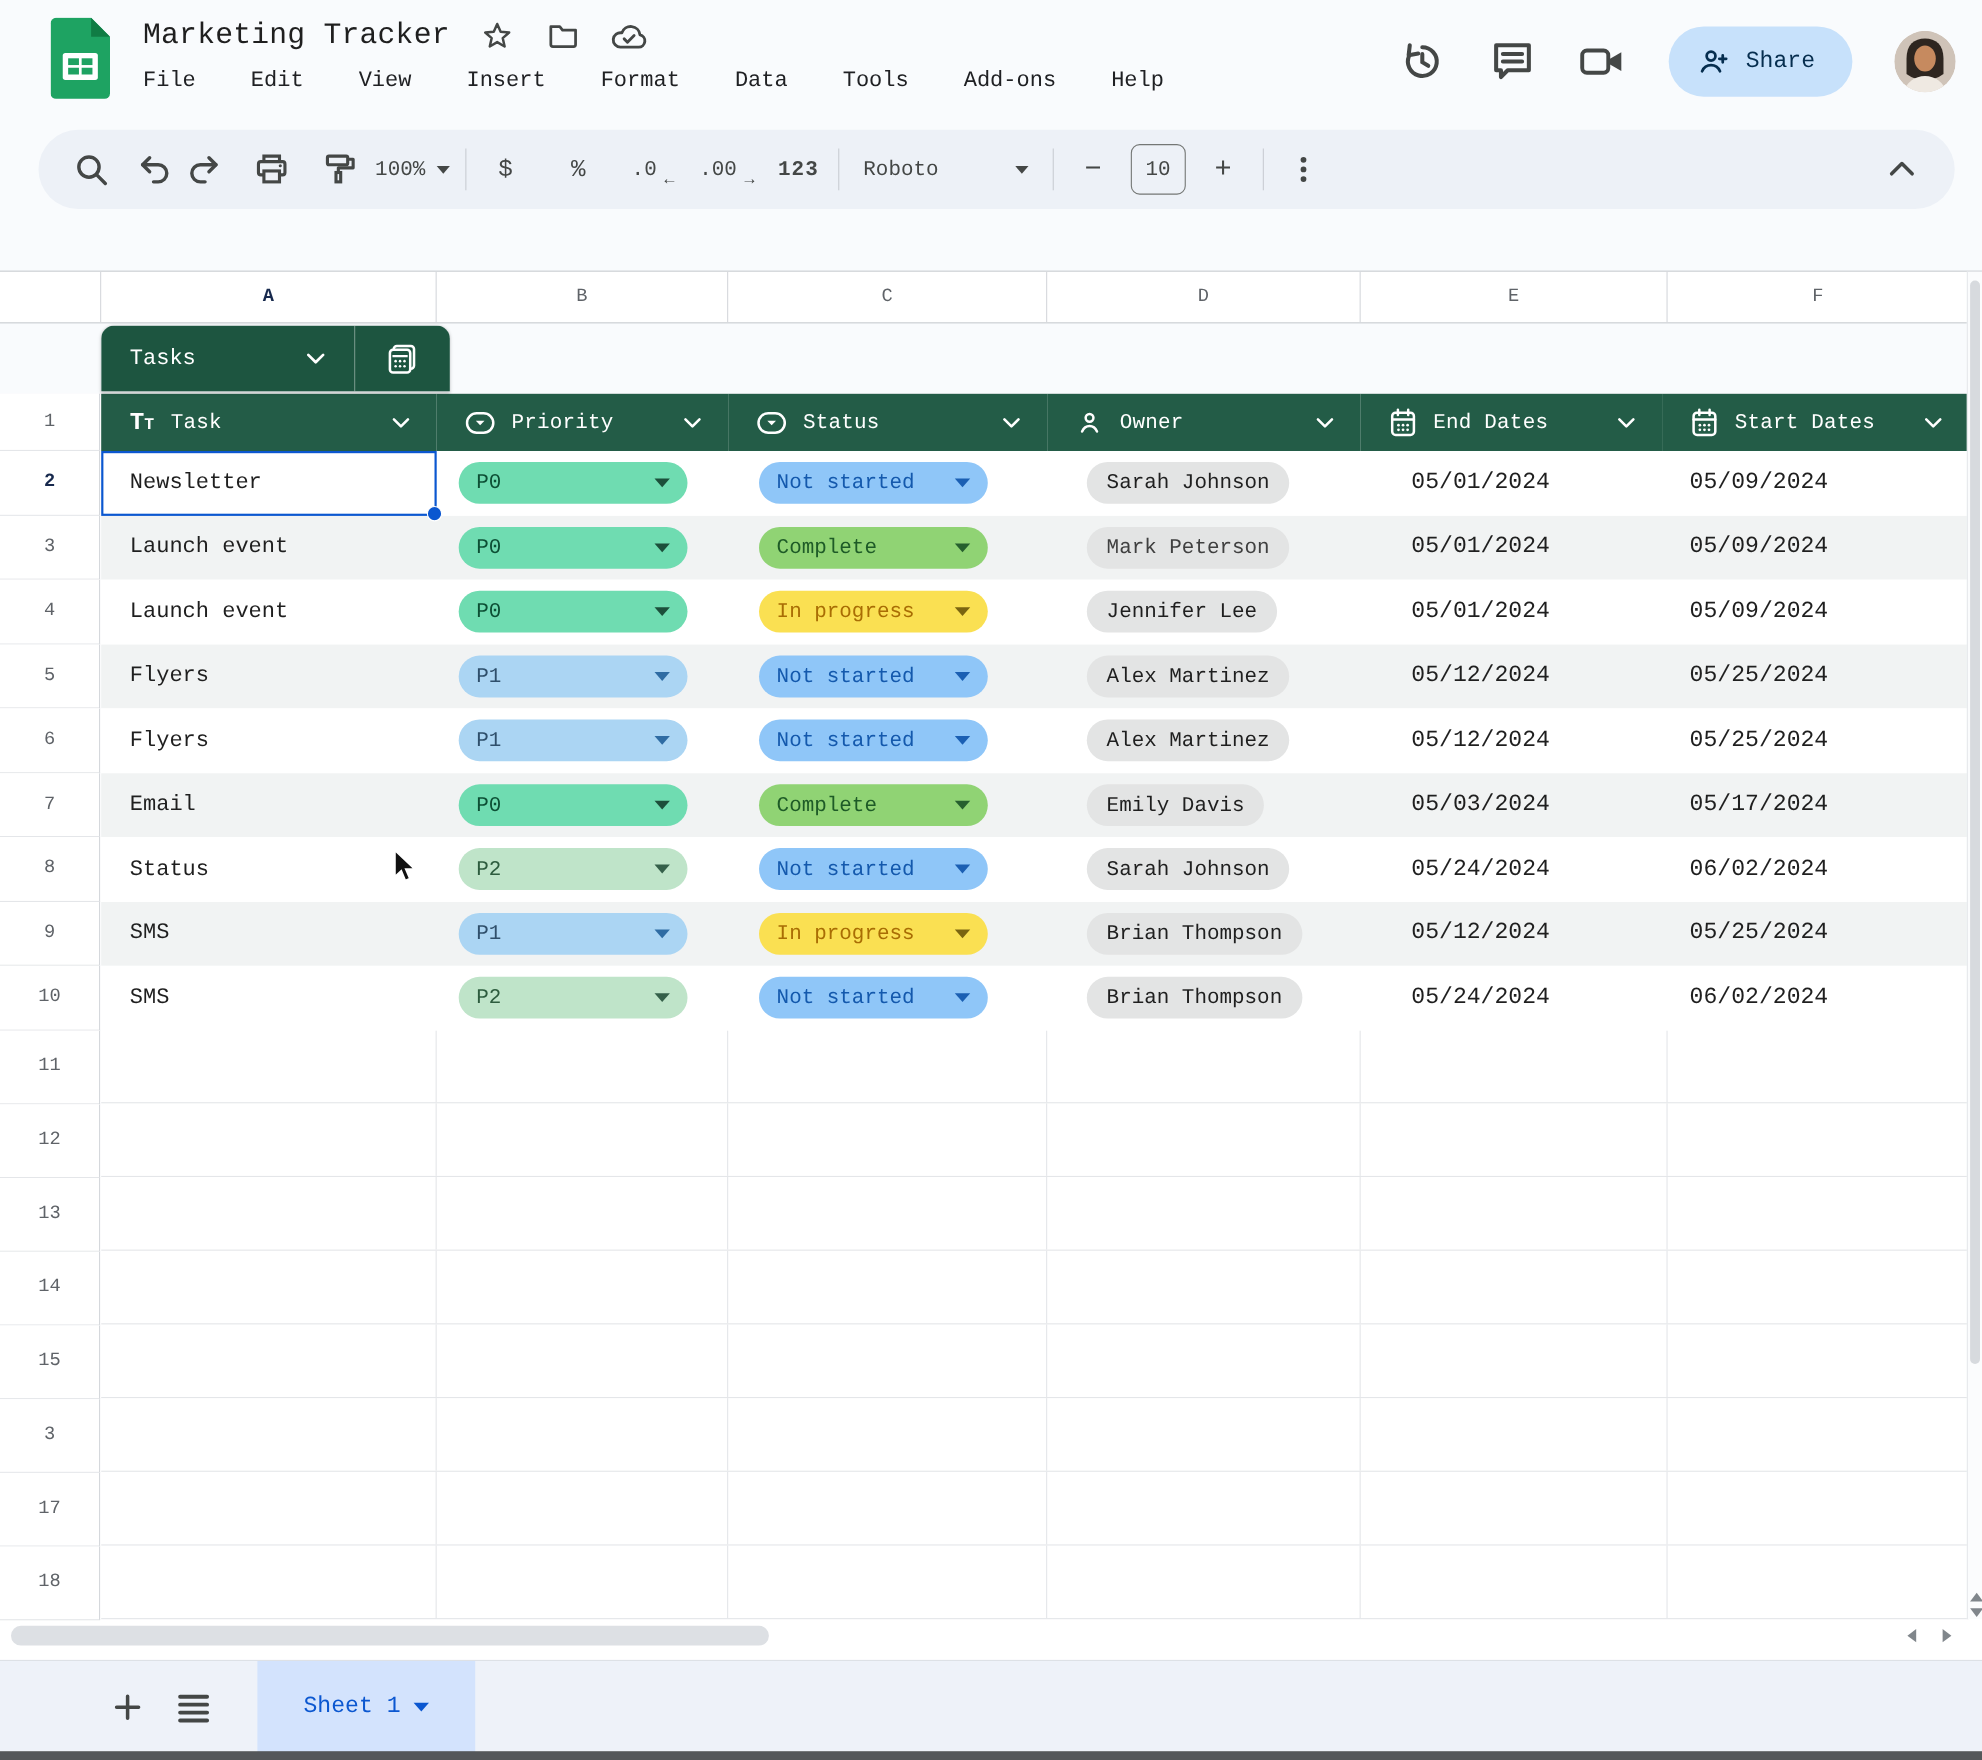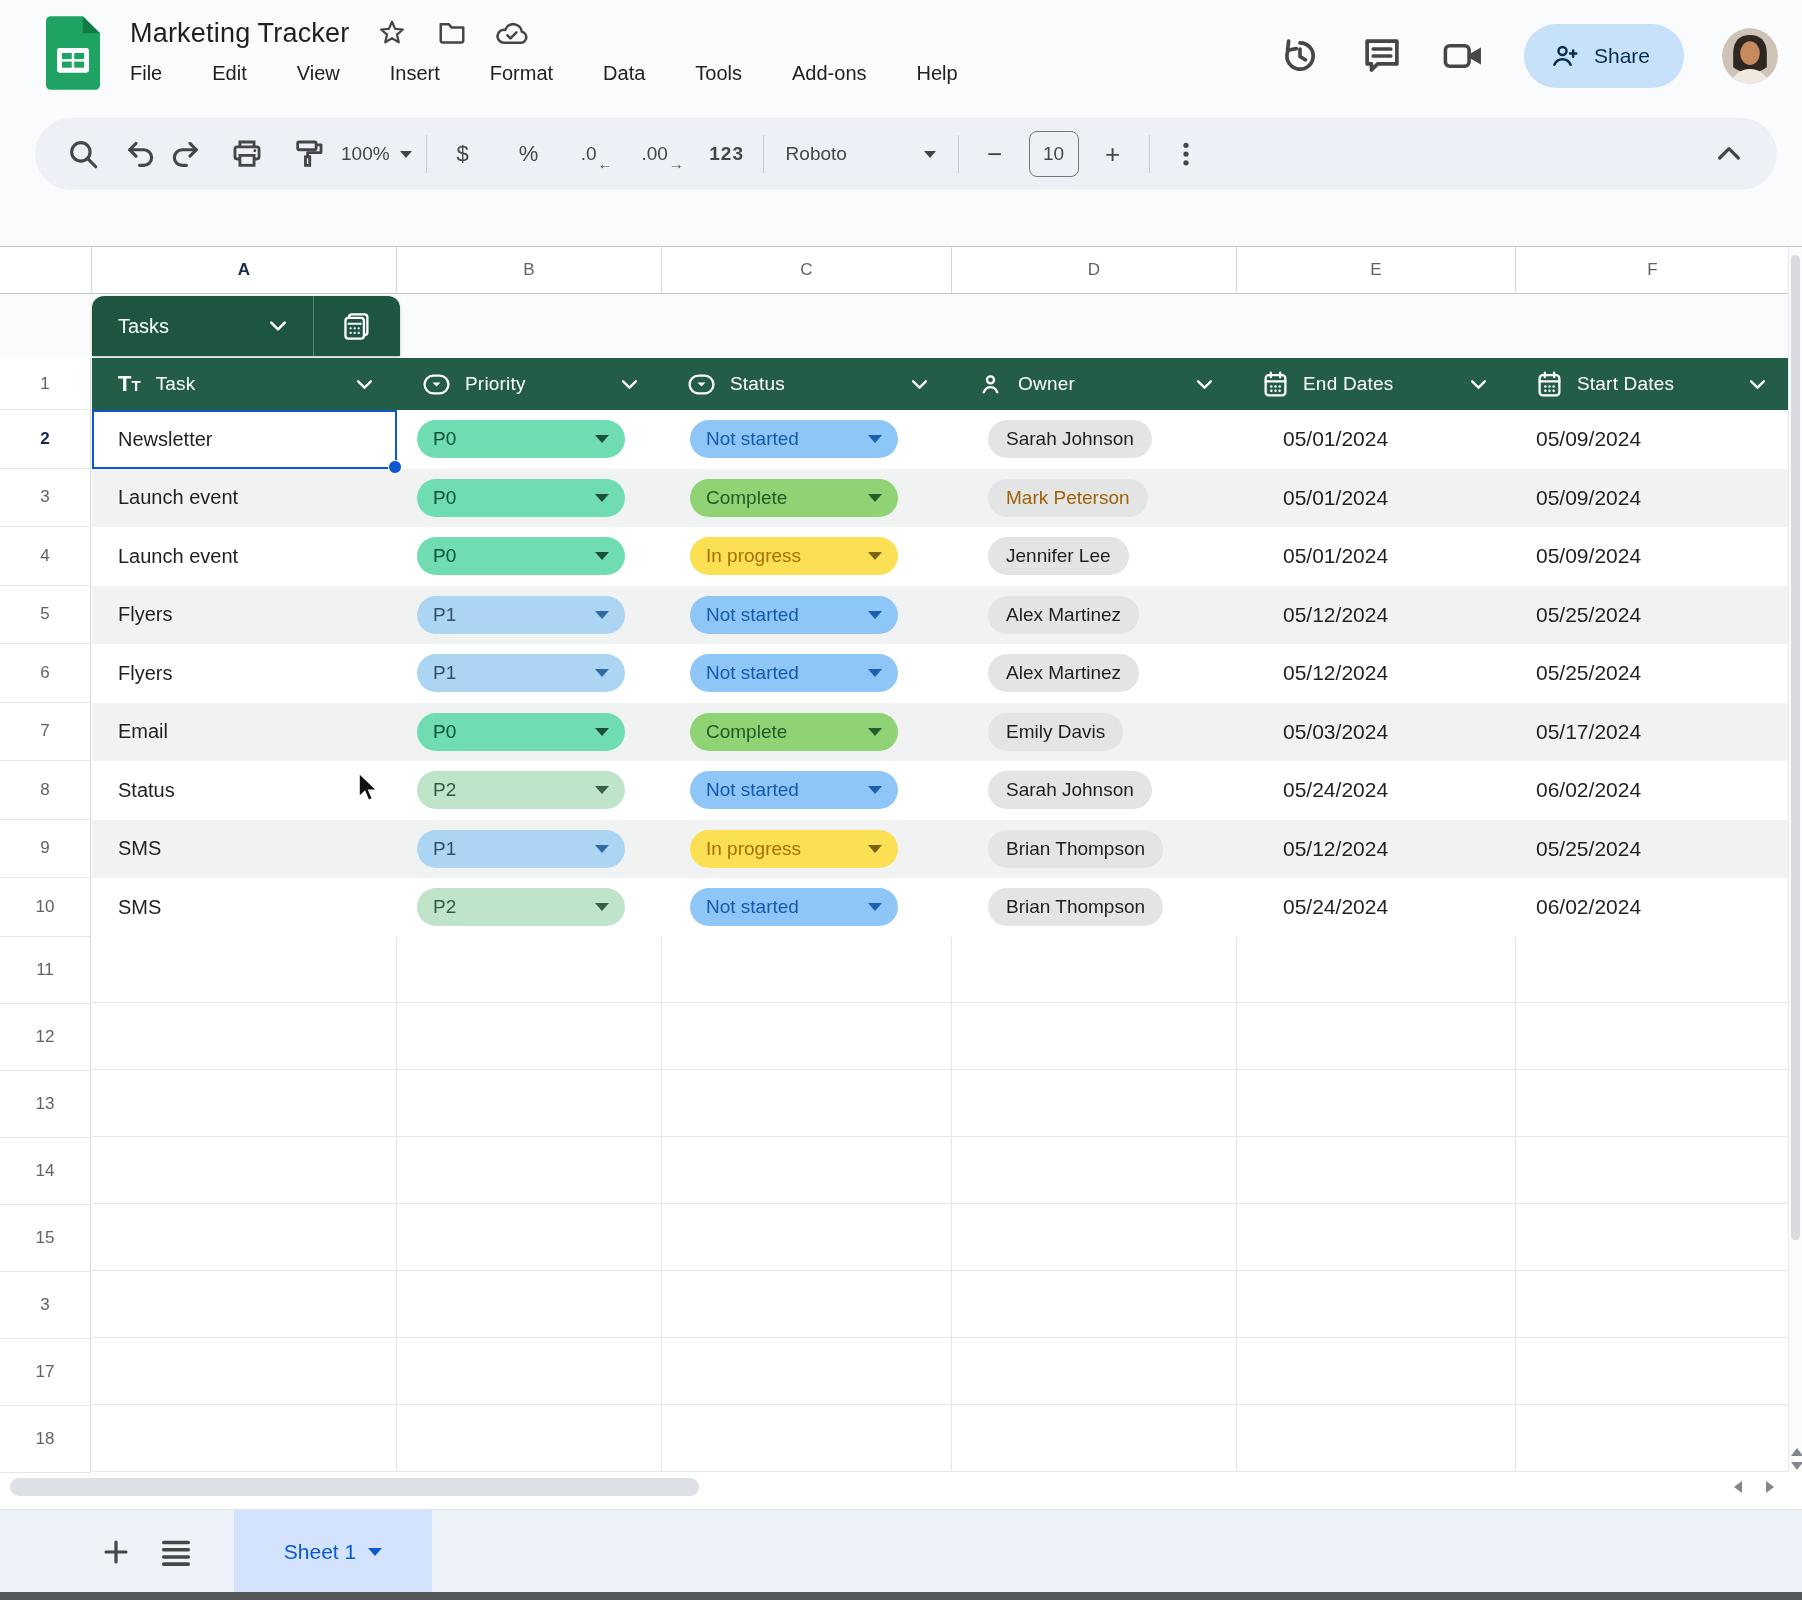--- a/index.html
+++ b/index.html
@@ -1,17 +1,17 @@
 <!DOCTYPE html>
 <html><head>
 <meta charset="utf-8">
 <style>
   html,body{margin:0;padding:0;background:#fff;}
   .stage{position:relative;width:1802px;height:1600px;background:#ffffff;overflow:hidden;
-         font-family:Liberation Sans, sans-serif;color:#202124;}
+         font-family:Liberation Mono, monospace;color:#202124;}
   .topzone{position:absolute;left:0;top:0;width:1802px;height:358px;background:#f9fbfd;}
 
   
   .logo{position:absolute;left:46px;top:16px;}
   .titleblock{position:absolute;left:130px;top:16px;}
   .title-row{display:flex;align-items:center;gap:26px;}
   .doc-title{font-size:27px;color:#1f1f1f;letter-spacing:.2px;}
   .title-ic{display:flex;align-items:center;justify-content:center;width:34px;height:34px;}
   .menus{display:flex;gap:50px;margin-top:12px;font-size:20px;color:#202124;}
   .menus span{cursor:default;}
@@ -469,21 +469,21 @@
             <span class="tri" style="border-top-color: rgb(28, 79, 59);"></span>
           </span>
     </div>
     <div class="cell c-status col-c">
       <span class="chip dd" style="background: rgb(144, 211, 116); color: rgb(30, 91, 39);">
             <span>Complete</span>
             <span class="tri" style="border-top-color: rgb(38, 95, 46);"></span>
           </span>
     </div>
     <div class="cell c-owner col-d">
-      <span class="chip owner" style="background: rgb(227, 228, 228); color: #a16207;">
+      <span class="chip owner" style="background: rgb(227, 228, 228); color: #404040;">
             <span>Mark Peterson</span>
           </span>
     </div>
     <div class="cell c-start col-e">
           <span>05/01/2024</span>
         </div>
     <div class="cell c-end col-f">
           <span>05/09/2024</span>
         </div>
   </div>

